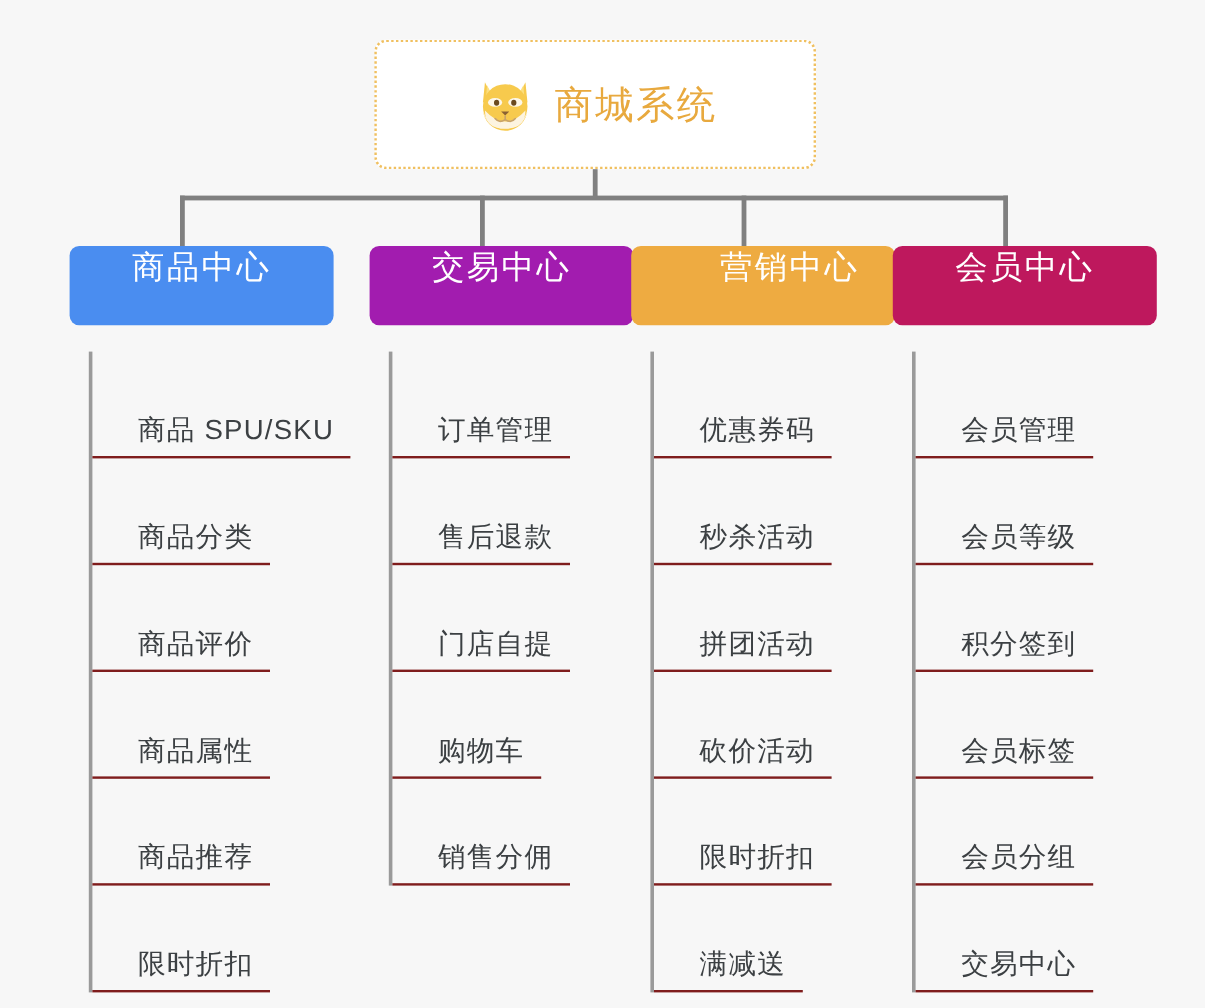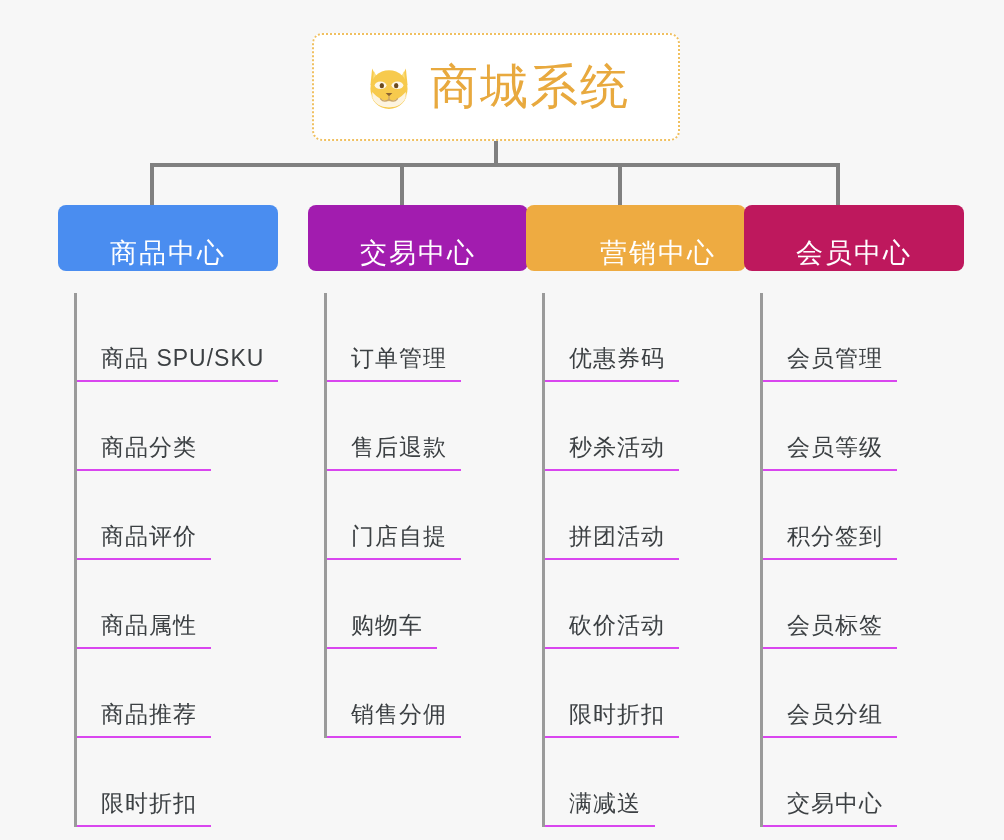--- a/index.html
+++ b/index.html
@@ -34,21 +34,21 @@
     align-items: center;
     justify-content: center;
     gap: 14px;
   }
   .root-emoji {
     width: 54px;
     height: 54px;
     flex: 0 0 auto;
   }
   .root-title {
-    font-size: 48px;
+    font-size: 32px;
     color: #e8a93e;
     letter-spacing: 2px;
     line-height: 1;
     white-space: nowrap;
   }
 
   
   .conn {
     position: absolute;
     background: #808080;
@@ -74,21 +74,21 @@
   
   .column {
     position: absolute;
     top: 205px;
     width: 220px;
   }
   .col-header {
     height: 66px;
     border-radius: 8px;
     display: flex;
-    align-items: flex-end;
+    align-items: flex-start;
     justify-content: center;
     color: #ffffff;
     font-size: 27px;
     letter-spacing: 2px;
   }
   .col-items {
     position: relative;
     margin-top: 22px;
     margin-left: 16px;
     border-left: 3px solid #9a9a9a;
@@ -98,22 +98,22 @@
     height: 89px;
     display: flex;
     align-items: flex-end;
     box-sizing: border-box;
   }
   .leaf-label {
     display: inline-block;
     font-size: 23px;
     color: #3c4043;
     letter-spacing: 1px;
-    padding: 0 14px 6px 24px;
-    border-bottom: 2px solid #d946ef;
+    padding: 0 14px 6px 38px;
+    border-bottom: 2px solid #7f1d1d;
     white-space: nowrap;
     margin-top: 48px;
   }
 </style>
 </head>
 <body style="background: rgb(247, 247, 247);">
 
 <div class="canvas">
 
   <div class="root-node">

